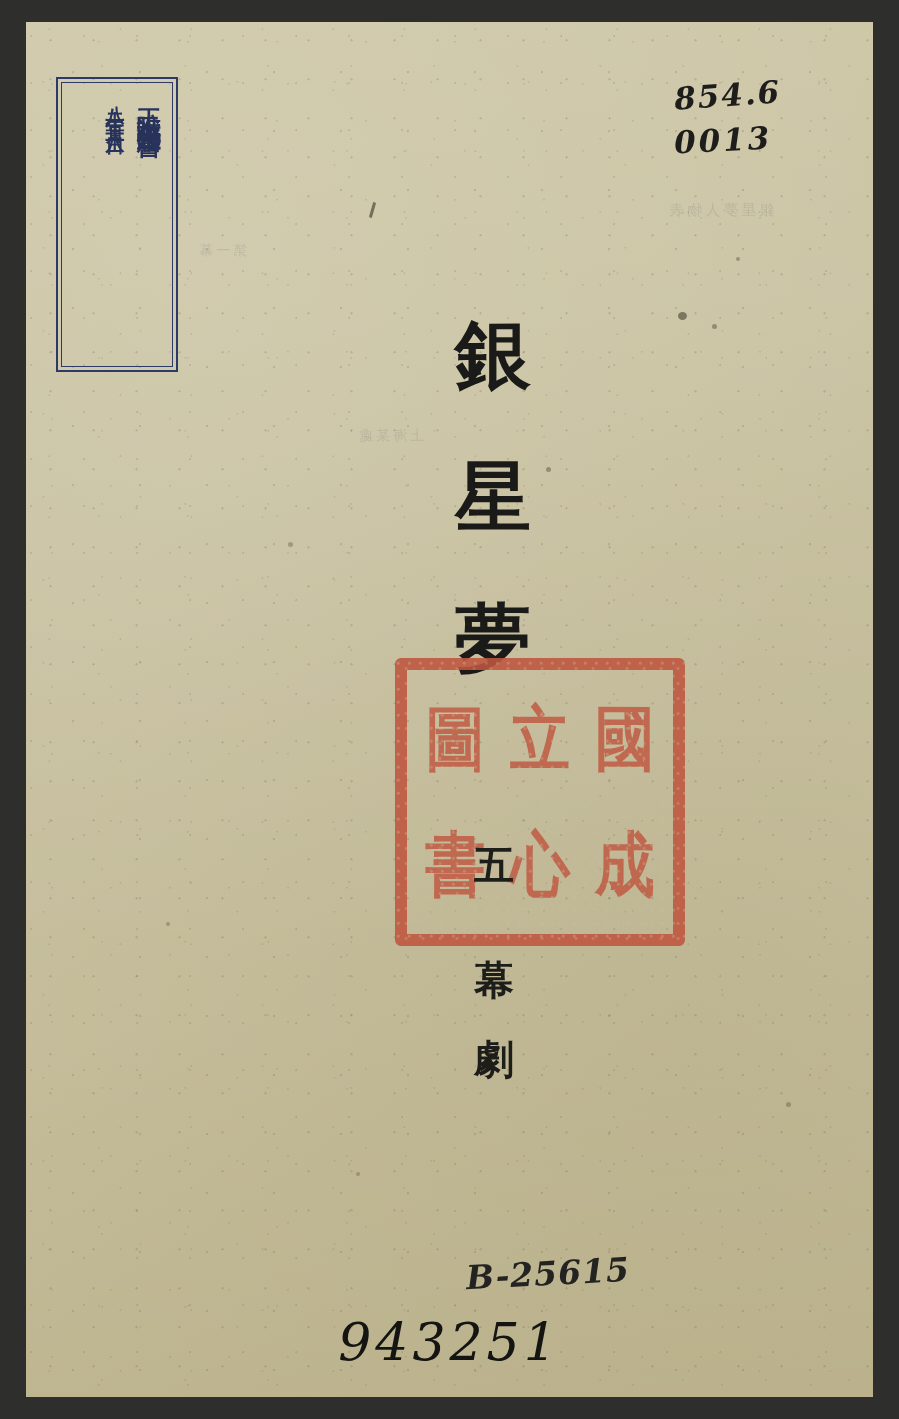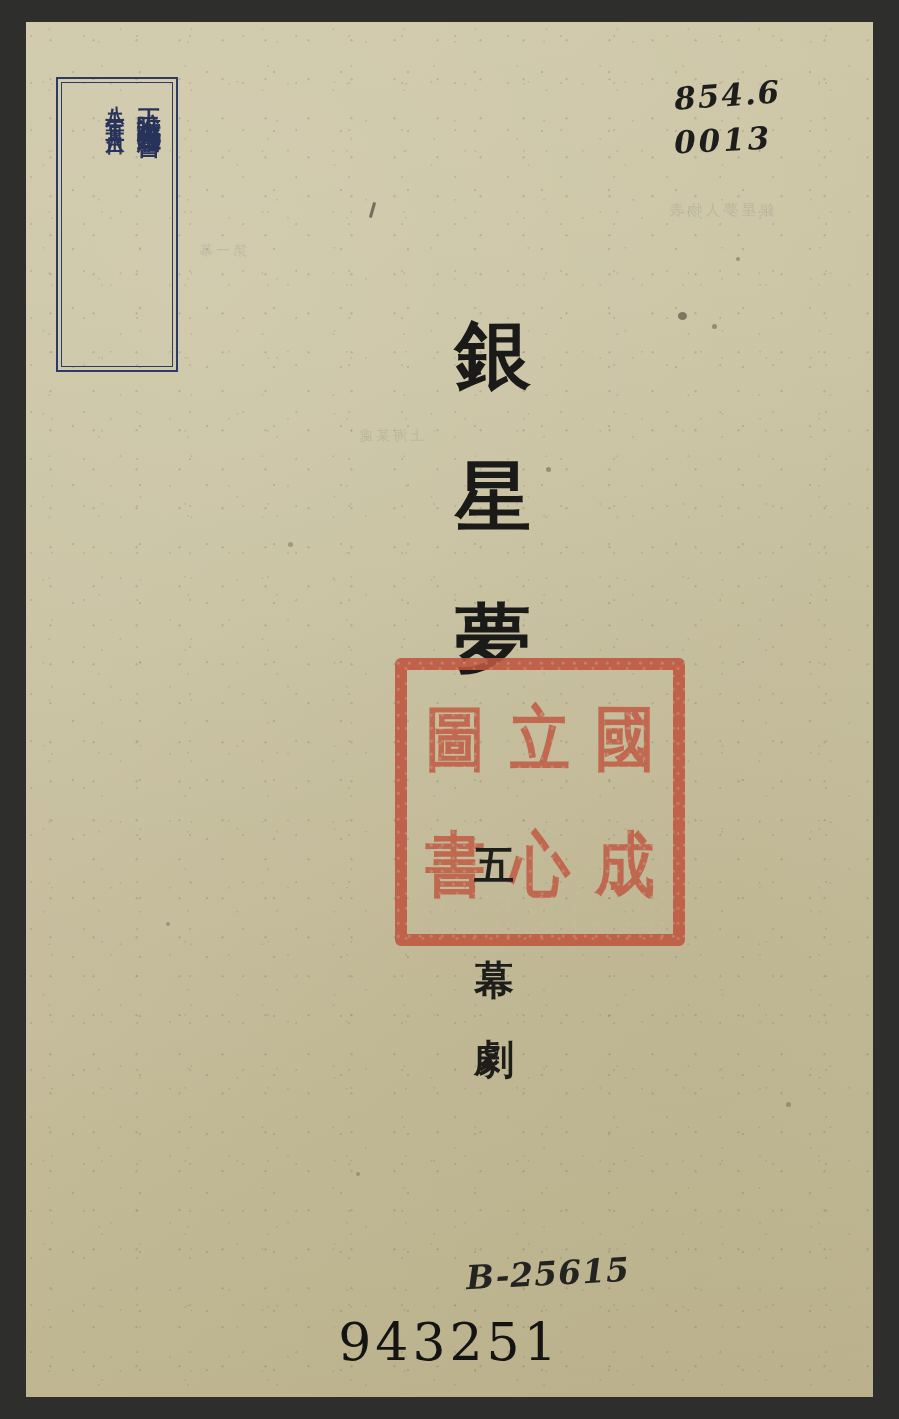--- a/index.html
+++ b/index.html
@@ -195,20 +195,21 @@
   #accession-print {
     position: absolute;
     left: 0;
     right: 0;
     top: 1290px;
     text-align: center;
     color: #141413;
     font-family: "DejaVu Serif", serif;
     font-size: 52px;
     letter-spacing: 4px;
+    font-style: italic;
   }
 
   
   .spot {
     position: absolute;
     border-radius: 50%;
     pointer-events: none;
   }
 </style>
 </head>

